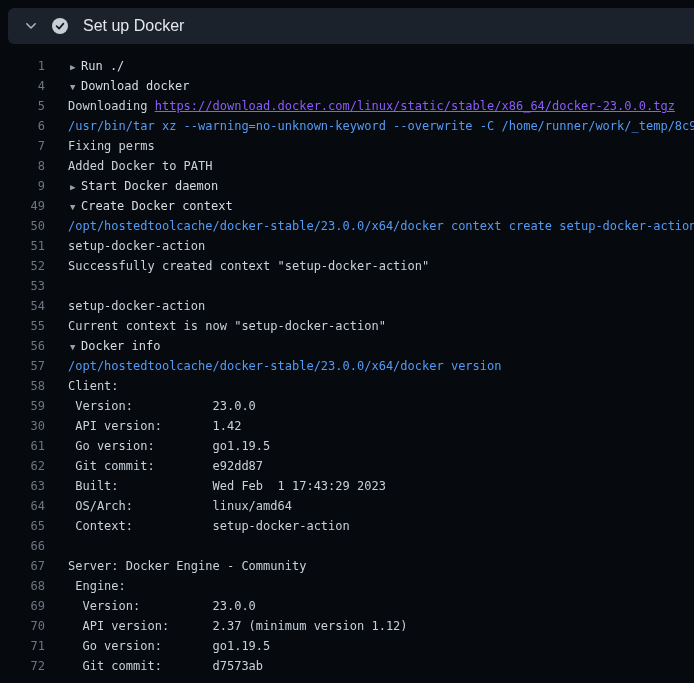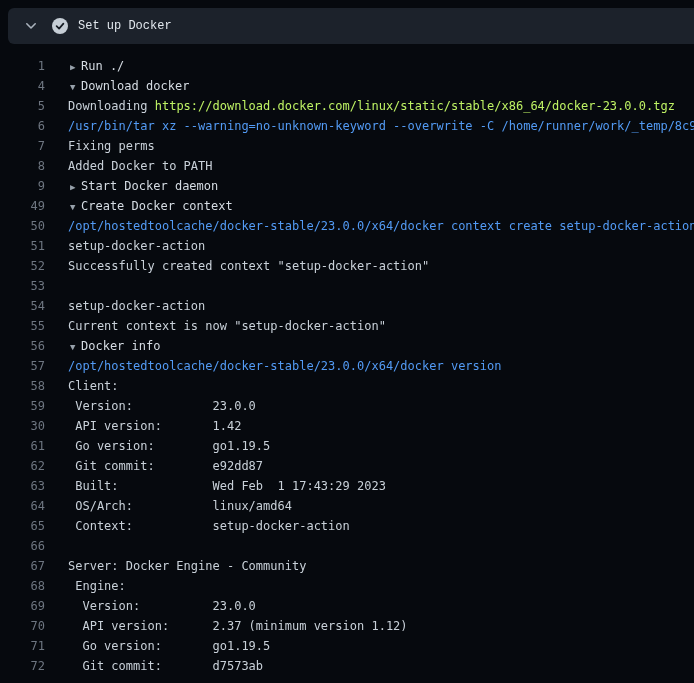--- a/index.html
+++ b/index.html
@@ -24,23 +24,23 @@
     flex: none;
     display: flex; align-items: center; justify-content: center;
   }
   .status {
     width: 16px; height: 16px;
     flex: none;
     margin-left: 13px;
     display: flex; align-items: center; justify-content: center;
   }
   .step-title {
-    margin-left: 10px;
-    font-family: Liberation Mono, monospace;
-    font-size: 12px;
+    margin-left: 15px;
+    font-family: Liberation Sans, sans-serif;
+    font-size: 16px;
     color: #e2e8ee;
   }
   .log {
     padding-top: 12px;
     font-family: "DejaVu Sans Mono", monospace;
     font-size: 12px;
     line-height: 20px;
     color: #c9d1d9;
   }
   .row {
@@ -63,21 +63,22 @@
   .row.child .content { padding-left: 15px; }
   .row.group .content { cursor: pointer; color: #d5dce3; margin-left: 25px; }
   .arrow {
     display: inline-block;
     width: 11px;
     font-size: 9px;
     color: #97a1ab;
   }
   .cmd { color: #539bf5; }
   .loglink {
-    color: #bef264;
+    color: #8b5cf6;
+    text-decoration: underline;
     cursor: pointer;
   }
 </style>
 </head>
 <body>
 
 <div class="step-header">
   <span class="chev">
     <svg width="14" height="14" viewBox="0 0 16 16">
       <path d="M3.2 5.5 L8 10.3 L12.8 5.5" fill="none" stroke="#aab3bd" stroke-width="1.8" stroke-linecap="round" stroke-linejoin="round"></path>

